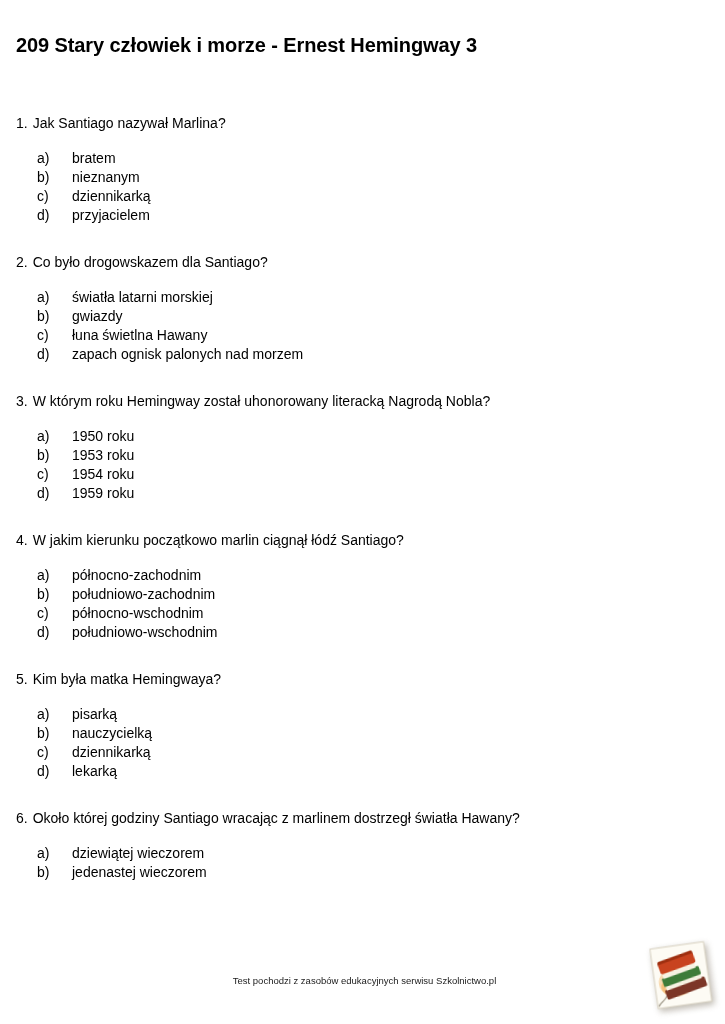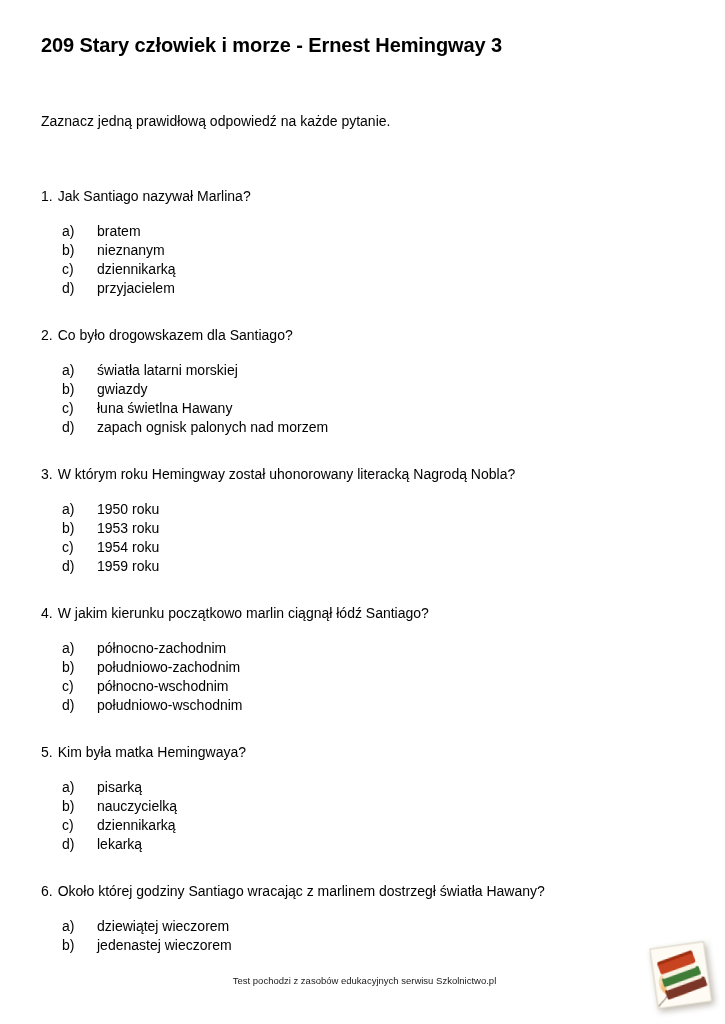--- a/index.html
+++ b/index.html
@@ -6,21 +6,21 @@
   html, body { margin: 0; padding: 0; }
   body {
     width: 725px;
     height: 1024px;
     background: #ffffff;
     color: #000000;
     font-family: "Liberation Sans", "DejaVu Sans", sans-serif;
     position: relative;
     overflow: hidden;
   }
-  .content { padding: 33px 37px 0 41px; }
+  .content { padding: 33px 37px 0 16px; }
 
   .doc-title {
     margin: 0;
     font-size: 20px;
     font-weight: 700;
     line-height: 25px;
     white-space: nowrap;
     letter-spacing: -0.1px;
   }
   .doc-subtitle {
@@ -77,21 +77,20 @@
   }
   .books-icon .card { stroke: #d8d2c2; stroke-width: 1; }
 </style>
 </head>
 <body>
 
 <div class="content">
 
   <h1 class="doc-title">209 Stary człowiek i morze - Ernest Hemingway 3</h1>
 
-  <p class="instruction">Zaznacz jedną prawidłową odpowiedź na każde pytanie.</p>
 
   <div class="questions">
 
     <section class="question-block">
       <p class="q-line">
         <span class="q-num">1.</span><span class="q-body">Jak Santiago nazywał Marlina?</span>
       </p>
       <div class="options">
         <div class="option">
           <span class="opt-letter">a)</span>

